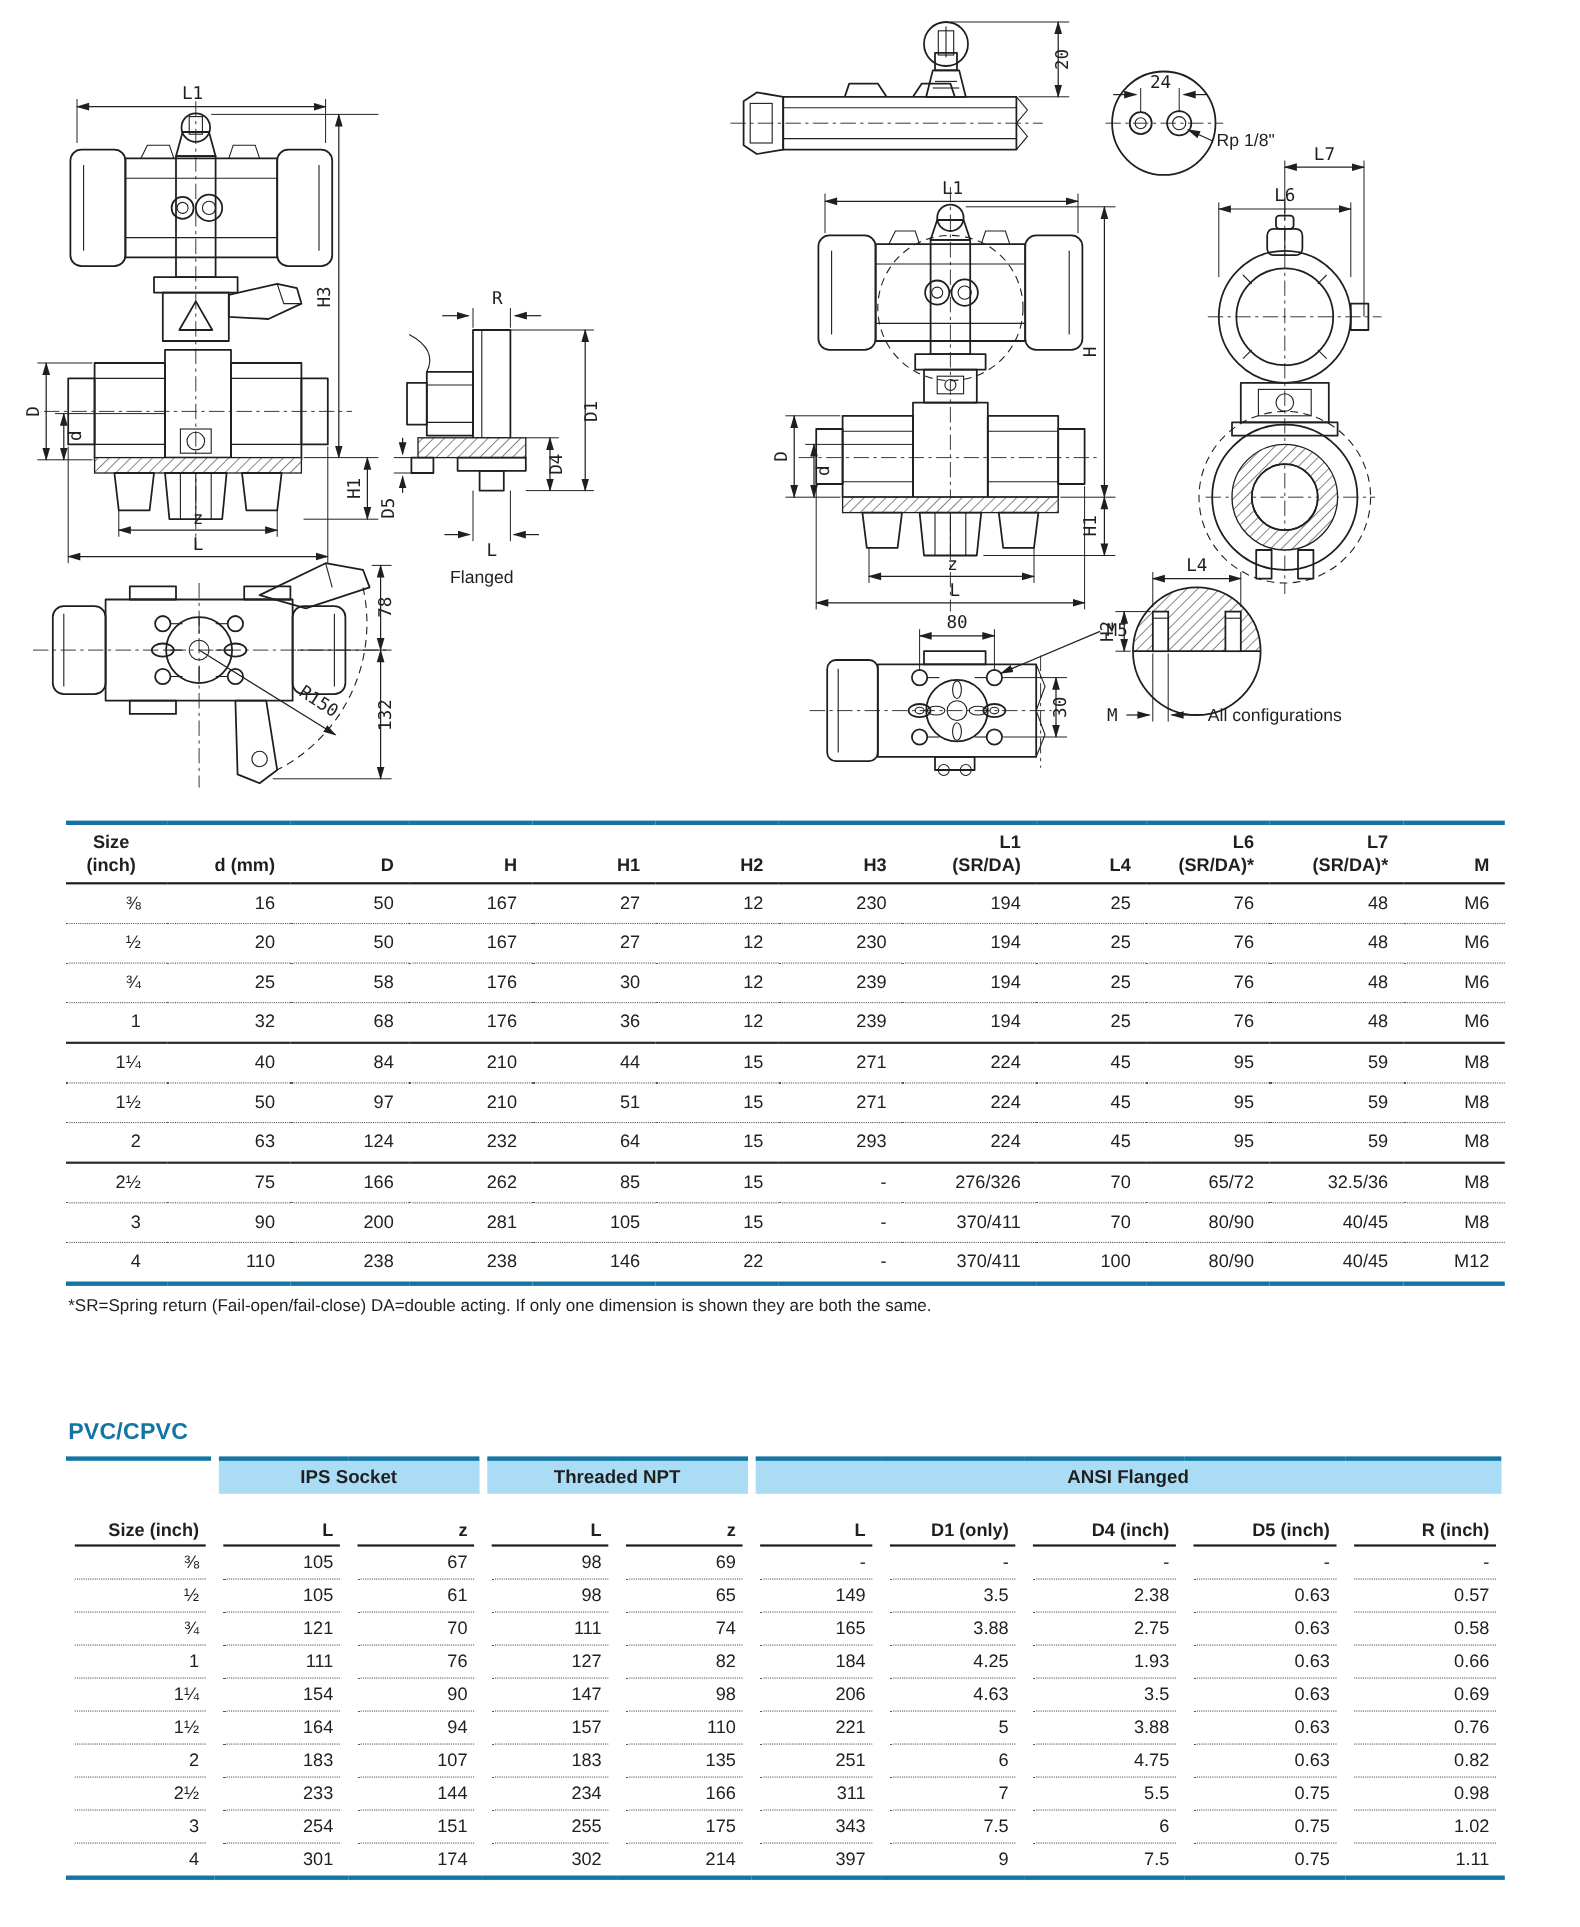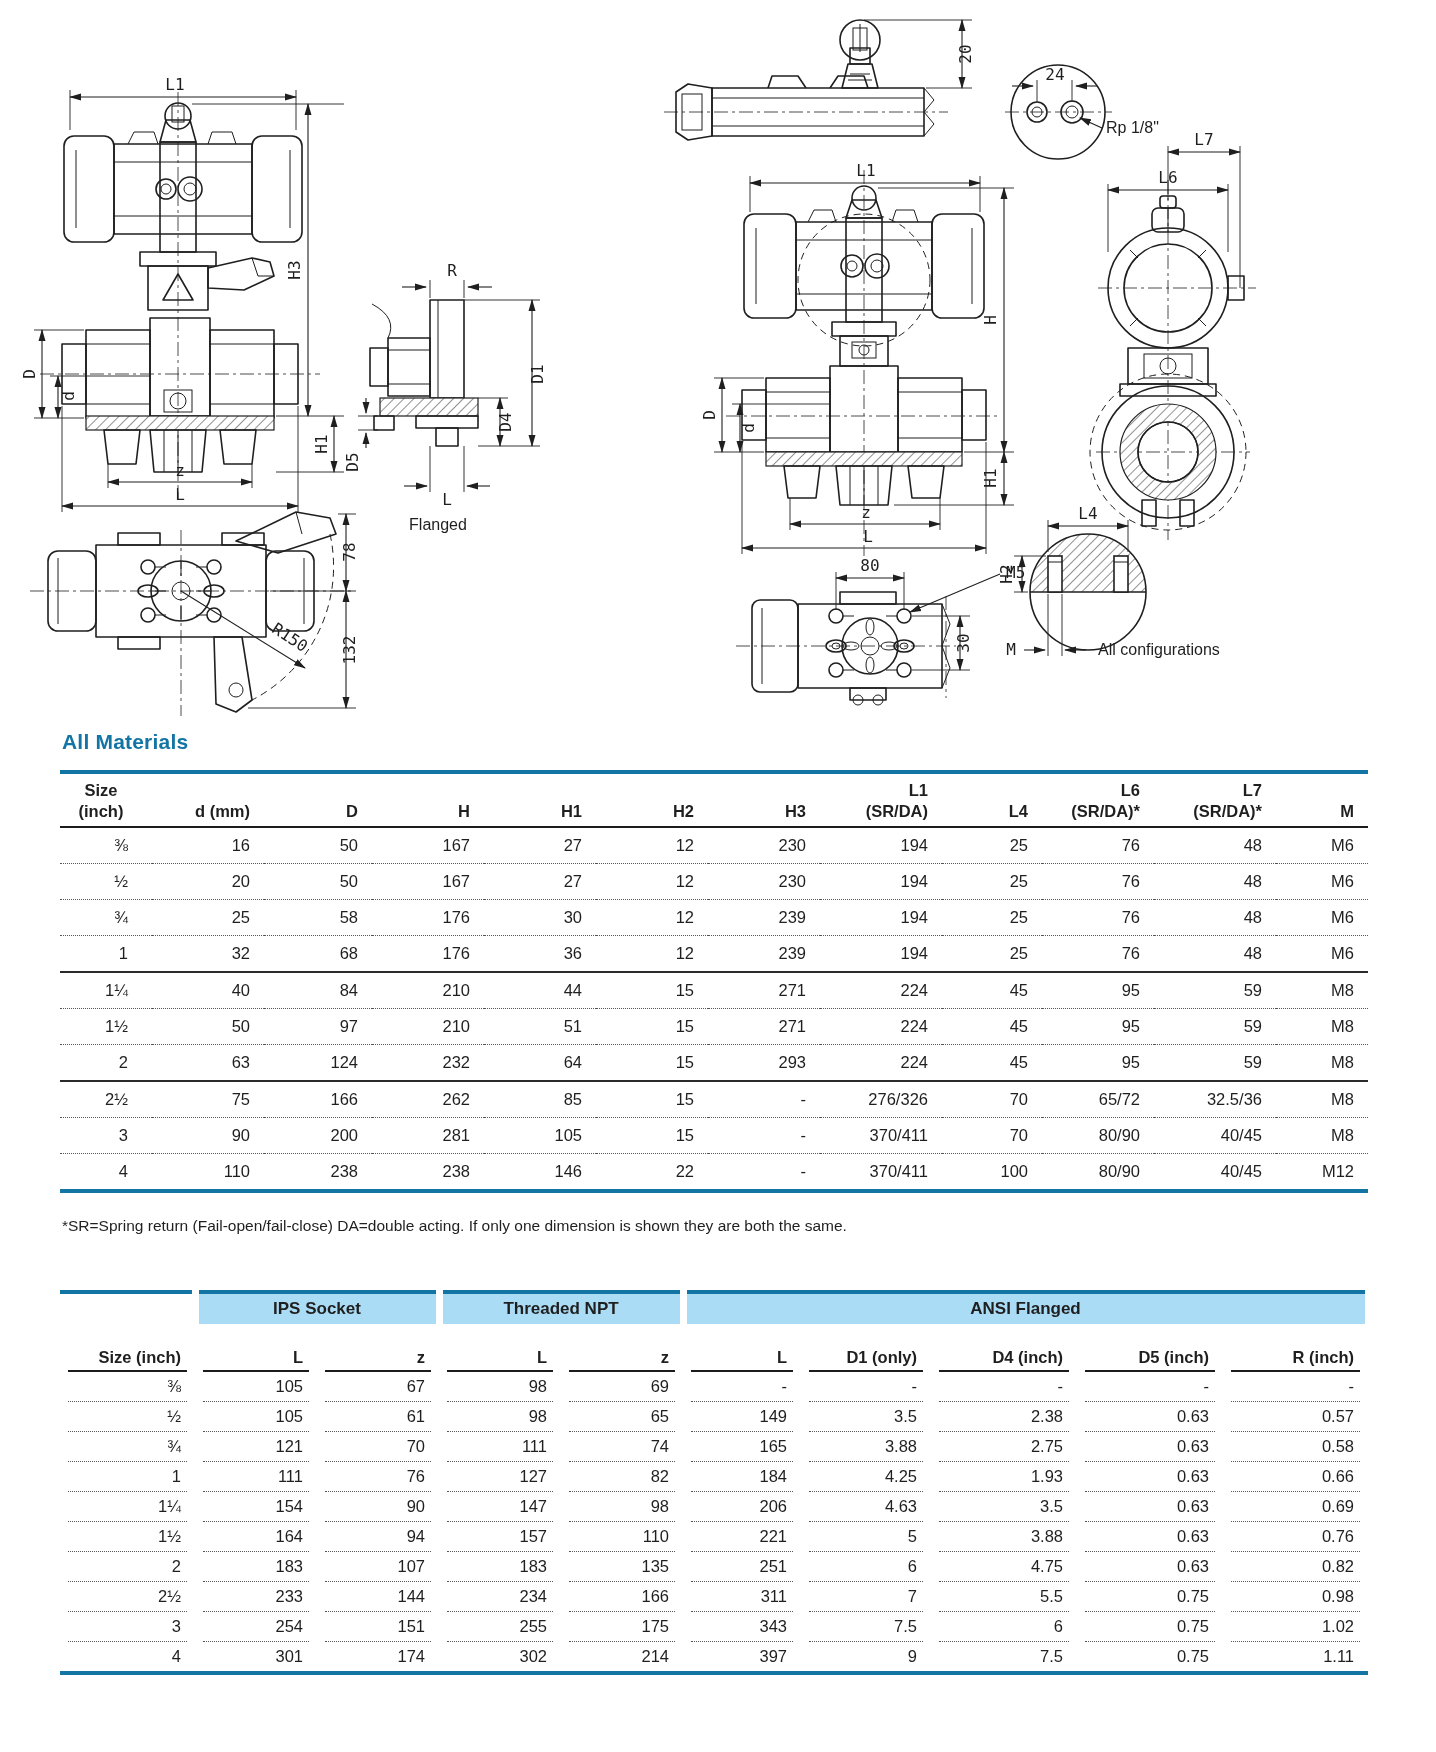--- a/index.html
+++ b/index.html
@@ -32,21 +32,21 @@
 
   table.am{width:1308px;border-collapse:collapse;table-layout:fixed;
     border-top:4px solid var(--accent);border-bottom:4px solid var(--accent);font-size:16.5px;margin-top:16px;}
   table.am thead th{vertical-align:bottom;text-align:right;font-weight:bold;
     padding:6px 14px 5px 0;border-bottom:2px solid #1c1c1c;line-height:1.25;}
   table.am thead th.first{text-align:center;padding-right:10px;}
   table.am td{text-align:right;padding:8px 14px 8px 0;white-space:nowrap;}
   table.am td.first{padding-right:24px;}
   table.am tbody tr:not(:first-child) td{border-top:1px dotted #555;}
   table.am tbody tr.group td{border-top:2px solid #2a2a2a;}
-  .fn{margin:24px 0 0 2px;font-size:15.5px;color:#1f1f1f;}
+  .fn{margin:10px 0 0 2px;font-size:15.5px;color:#1f1f1f;}
 
   table.pvc{width:1308px;border-collapse:collapse;table-layout:fixed;
     border-top:4px solid var(--accent);border-bottom:4px solid var(--accent);font-size:16.5px;}
   table.pvc th.band{background:var(--band);font-weight:bold;font-size:17px;
     padding:5px 0;border-left:7px solid #fff;border-right:7px solid #fff;}
   table.pvc th.corner{background:none;border:none;}
   table.pvc th.colhead{font-weight:bold;text-align:right;padding:10px 8px 0 8px;vertical-align:bottom;}
   table.pvc th.colhead .u{border-bottom:2px solid #1c1c1c;padding:2px 6px 3px 0;margin-top:12px;}
   table.pvc td{padding:0 8px;white-space:nowrap;}
   table.pvc td .v{text-align:right;padding:5px 6px 5px 0;}
@@ -459,21 +459,20 @@
     <line class="ext" x1="1048" y1="594" x2="1048" y2="656"></line>
     <line class="ext" x1="1062" y1="594" x2="1062" y2="656"></line>
     <line class="dime" x1="1024" y1="650" x2="1045" y2="650"></line>
     <line class="dime" x1="1086" y1="650" x2="1065" y2="650"></line>
     <text class="dtx" x="1016" y="655" text-anchor="end">M</text>
     <text class="cap" x="1098" y="655" text-anchor="start">All configurations</text>
   </g>
 </svg>
 
 <section id="sec-am">
-  <h2>All Materials</h2>
   <table class="am">
     <colgroup id="am-cols">
           <col style="width: 92px;">
           <col style="width: 112px;">
           <col style="width: 108px;">
           <col style="width: 112px;">
           <col style="width: 112px;">
           <col style="width: 112px;">
           <col style="width: 112px;">
           <col style="width: 122px;">
@@ -666,20 +665,21 @@
             <td>80/90</td>
             <td>40/45</td>
             <td>M12</td>
           </tr>
         </tbody>
   </table>
   <p class="fn">*SR=Spring return (Fail-open/fail-close) DA=double acting. If only one dimension is shown they are both the same.</p>
 </section>
 
 <section id="sec-pvc">
+  <h2>PVC/CPVC</h2>
   <table class="pvc">
     <colgroup id="pvc-cols">
           <col style="width: 135px;">
           <col style="width: 122px;">
           <col style="width: 122px;">
           <col style="width: 122px;">
           <col style="width: 122px;">
           <col style="width: 118px;">
           <col style="width: 130px;">
           <col style="width: 146px;">

